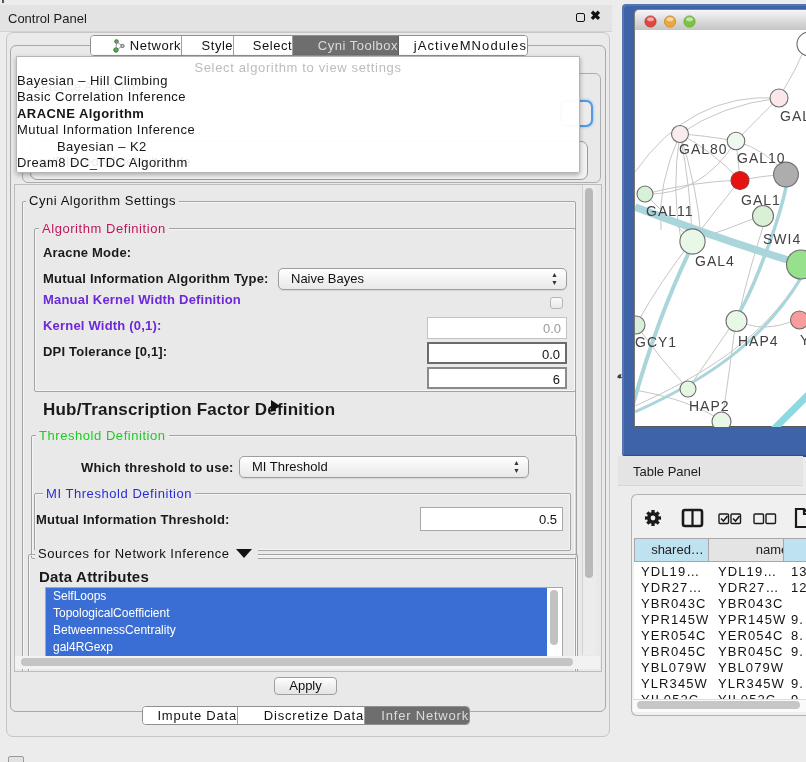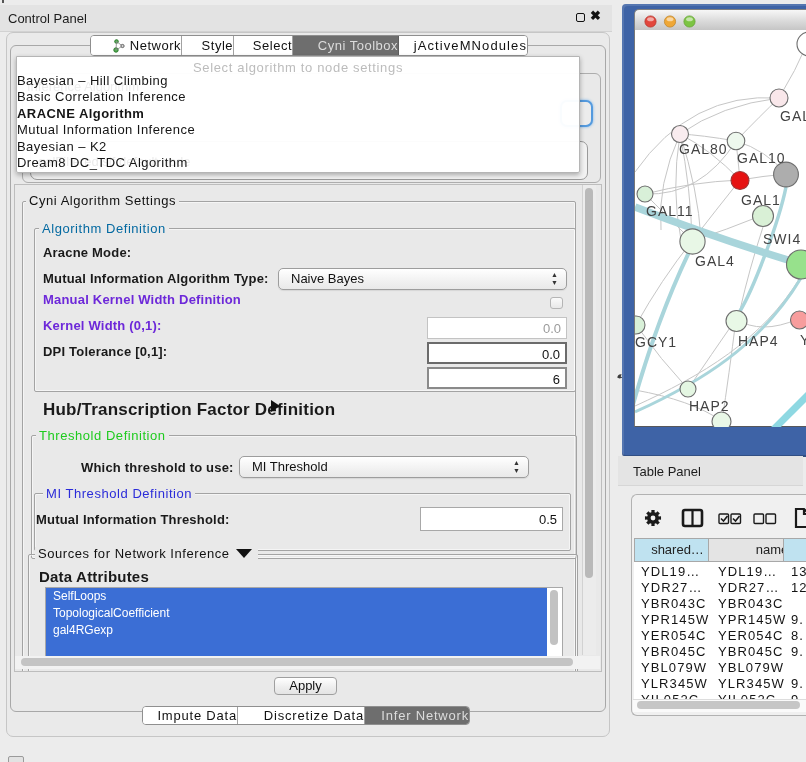--- a/index.html
+++ b/index.html
@@ -88,21 +88,21 @@
     <div class="tb sel" style="width:105px;">Cyni Toolbox</div>
     <div class="tb" style="width:128px;letter-spacing:1.1px;">jActiveMNodules</div>
   </div>
 
   <div class="abs" id="scrollpane">
 
     <div class="etch" style="left:7px;top:16px;width:552px;height:500px;"></div>
     <div class="gtitle" style="left:11px;top:9px;color:#111;">Cyni Algorithm Settings</div>
 
     <div class="etch" style="left:19px;top:43px;width:540px;height:162px;"></div>
-    <div class="gtitle" style="left:24px;top:37px;color:#0369a1;">Algorithm Definition</div>
+    <div class="gtitle" style="left:24px;top:37px;color:#be185d;">Algorithm Definition</div>
 
     <div class="lbl" style="left:28px;top:60px;">Aracne Mode:</div>
     <div class="lbl" style="left:28px;top:86px;">Mutual Information Algorithm Type:</div>
     <div class="combo" style="left:263px;top:83px;width:287px;height:20px;">
         <span class="cv">Naive Bayes</span>
         <span class="ar">▲<br>▼</span>
       </div>
     <div class="lbl dis" style="left:28px;top:107px;">Manual Kernel Width Definition</div>
     <div class="abs" style="left:535px;top:112px;width:11px;height:10px;border:1px solid #b5b5b5;border-radius:3px;background:linear-gradient(#fafafa,#e8e8e8);"></div>
     <div class="lbl dis" style="left:28px;top:133px;">Kernel Width (0,1):</div>
@@ -135,20 +135,21 @@
       </div>
 
     <div class="etch" style="left:13px;top:369px;width:548px;height:310px;"></div>
     <div class="gtitle" style="left:20px;top:362px;color:#111;padding-right:6px;">Sources for Network Inference<span style="display:inline-block;vertical-align:middle;margin:-3px 0 0 6px;width:0;height:0;border-top:9px solid #111;border-left:8.5px solid transparent;border-right:8.5px solid transparent;"></span></div>
     <div class="lbl" style="left:24px;top:383px;font-size:15px;">Data Attributes</div>
   </div>
   <div class="abs" id="attrList">
     <div id="attrSel">
       <div>SelfLoops</div>
       <div>TopologicalCoefficient</div>
+      <div>BetweennessCentrality</div>
       <div>gal4RGexp</div>
     </div>
     <div class="sbthumb" style="left:504px;top:2px;width:8px;height:55px;background:#c2c2c2;"></div>
   </div>
 
   <div class="abs" style="left:582px;top:185px;width:13px;height:470px;background:#ececec;border-left:1px solid #d2d2d2;"></div>
   <div class="sbthumb abs" style="left:585px;top:188px;width:8px;height:390px;"></div>
   <div class="abs" style="left:15px;top:656px;width:585px;height:13px;background:#f2f2f2;"></div>
   <div class="sbthumb abs" style="left:21px;top:658px;width:552px;height:8px;background:#c4c4c4;"></div>
 
@@ -159,28 +160,28 @@
     <div class="tb" style="width:126px;">Discretize Data</div>
     <div class="tb sel" style="width:104px;">Infer Network</div>
   </div>
 
   <div class="abs" id="blCheck"></div>
   <svg class="abs" style="left:615px;top:371px;" width="10" height="10" viewBox="0 0 10 10">
       <path d="M2.2 6.5 Q3.5 2.5 6.8 3.6 L5.6 5.2 L7.4 6.8 L4.4 7.4 Z" fill="#3c3c3c"></path>
     </svg>
 
   <div class="abs" id="popup">
-    <div class="hd">Select algorithm to node settings</div>
+    <div class="hd">Select algorithm to view settings</div>
     <div style="position:absolute;left:10px;top:22px;color:rgba(60,60,60,0.09);font-size:13px;">Inference Algorithm</div>
     <div style="position:absolute;left:21px;top:97px;color:rgba(60,60,60,0.11);font-size:13px;">galFiltered.sif default node</div>
     <div class="it" style="top:15.5px;">Bayesian – Hill Climbing</div>
     <div class="it" style="top:32px;">Basic Correlation Inference</div>
     <div class="it" style="top:48.5px;font-weight:bold;">ARACNE Algorithm</div>
     <div class="it" style="top:65px;">Mutual Information Inference</div>
-    <div class="it" style="top:81.5px;">Bayesian – K2</div>
+    <div class="it" style="top:81.5px;padding-left:40px;">Bayesian – K2</div>
     <div class="it" style="top:98px;">Dream8 DC_TDC Algorithm</div>
   </div>
 
   <div class="abs" id="blueFrame"></div>
   <div class="abs" id="macTitle">
     <svg width="70" height="21" viewBox="0 0 70 21">
       <defs>
         <radialGradient id="rg" cx="0.4" cy="0.3" r="0.8">
             <stop offset="0" stop-color="#f8867e"></stop>
             <stop offset="0.6" stop-color="#e2463c"></stop>

